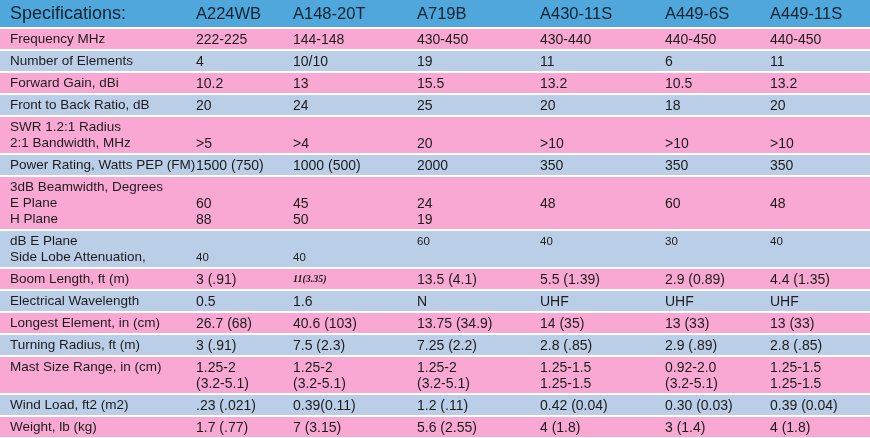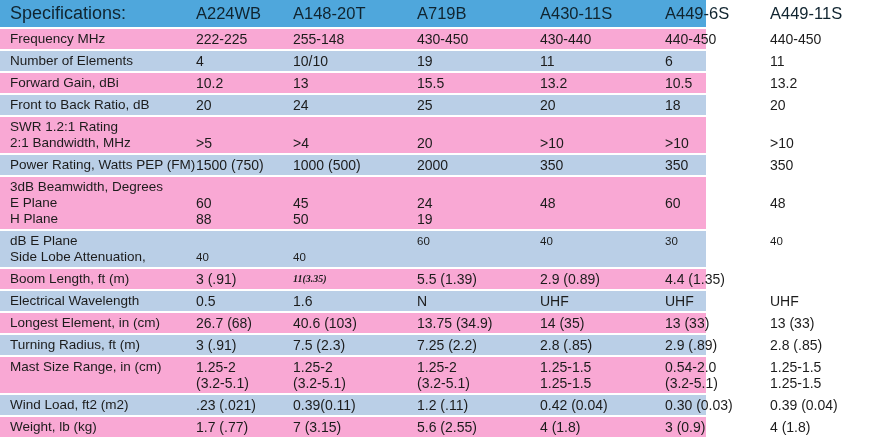--- a/index.html
+++ b/index.html
@@ -8,21 +8,21 @@
     --text:#1c1c1c;
     --header-text:#10242f;
   }
   *{box-sizing:border-box;}
   html,body{margin:0;padding:0;background:#ffffff;}
   body{
     width:870px;height:438px;overflow:hidden;
     font-family:"Liberation Sans","DejaVu Sans",sans-serif;
     color:var(--text);
   }
-  .spec-table{width:706px;}
+  .spec-table{width:870px;}
   .row{
     display:grid;
     grid-template-columns:196px 97px 124px 123px 125px 105px 100px;
     align-items:flex-start;
     padding:2px 0 2px 0;
     margin-bottom:2px;
     background:#f9a8d4;
   }
   .row.alt{background:var(--alt-bg);}
   .row.header{
@@ -57,21 +57,21 @@
       <div class="cell value">A148-20T</div>
       <div class="cell value">A719B</div>
       <div class="cell value">A430-11S</div>
       <div class="cell value">A449-6S</div>
       <div class="cell value">A449-11S</div>
     </div>
   <div id="rows">
       <div class="row">
         <div class="cell label">Frequency MHz</div>
         <div class="cell value">222-225</div>
-        <div class="cell value">255-148</div>
+        <div class="cell value">144-148</div>
         <div class="cell value">430-450</div>
         <div class="cell value">430-440</div>
         <div class="cell value">440-450</div>
         <div class="cell value">440-450</div>
       </div>
       <div class="row alt">
         <div class="cell label">Number of Elements</div>
         <div class="cell value">4</div>
         <div class="cell value">10/10</div>
         <div class="cell value">19</div>
@@ -92,21 +92,21 @@
         <div class="cell label">Front to Back Ratio, dB</div>
         <div class="cell value">20</div>
         <div class="cell value">24</div>
         <div class="cell value">25</div>
         <div class="cell value">20</div>
         <div class="cell value">18</div>
         <div class="cell value">20</div>
       </div>
       <div class="row">
         <div class="cell label">
-          <div class="line">SWR 1.2:1 Rating</div>
+          <div class="line">SWR 1.2:1 Radius</div>
           <div class="line">2:1 Bandwidth, MHz</div>
         </div>
         <div class="cell value">
           <div class="line"></div>
           <div class="line">&gt;5</div>
         </div>
         <div class="cell value">
           <div class="line"></div>
           <div class="line">&gt;4</div>
         </div>
@@ -200,20 +200,21 @@
         </div>
         <div class="cell value small">
           <div class="line">40</div>
           <div class="line"></div>
         </div>
       </div>
       <div class="row">
         <div class="cell label">Boom Length, ft (m)</div>
         <div class="cell value">3 (.91)</div>
         <div class="cell value bold-serif">11(3.35)</div>
+        <div class="cell value">13.5 (4.1)</div>
         <div class="cell value">5.5 (1.39)</div>
         <div class="cell value">2.9 (0.89)</div>
         <div class="cell value">4.4 (1.35)</div>
       </div>
       <div class="row alt">
         <div class="cell label">Electrical Wavelength</div>
         <div class="cell value">0.5</div>
         <div class="cell value">1.6</div>
         <div class="cell value">N</div>
         <div class="cell value">UHF</div>
@@ -250,21 +251,21 @@
         </div>
         <div class="cell value">
           <div class="line">1.25-2</div>
           <div class="line">(3.2-5.1)</div>
         </div>
         <div class="cell value">
           <div class="line">1.25-1.5</div>
           <div class="line">1.25-1.5</div>
         </div>
         <div class="cell value">
-          <div class="line">0.54-2.0</div>
+          <div class="line">0.92-2.0</div>
           <div class="line">(3.2-5.1)</div>
         </div>
         <div class="cell value">
           <div class="line">1.25-1.5</div>
           <div class="line">1.25-1.5</div>
         </div>
       </div>
       <div class="row alt">
         <div class="cell label">Wind Load, ft2 (m2)</div>
         <div class="cell value">.23 (.021)</div>
@@ -273,17 +274,17 @@
         <div class="cell value">0.42 (0.04)</div>
         <div class="cell value">0.30 (0.03)</div>
         <div class="cell value">0.39 (0.04)</div>
       </div>
       <div class="row">
         <div class="cell label">Weight, lb (kg)</div>
         <div class="cell value">1.7 (.77)</div>
         <div class="cell value">7 (3.15)</div>
         <div class="cell value">5.6 (2.55)</div>
         <div class="cell value">4 (1.8)</div>
-        <div class="cell value">3 (0.9)</div>
+        <div class="cell value">3 (1.4)</div>
         <div class="cell value">4 (1.8)</div>
       </div>
     </div>
 </div>
 
 </body></html>

